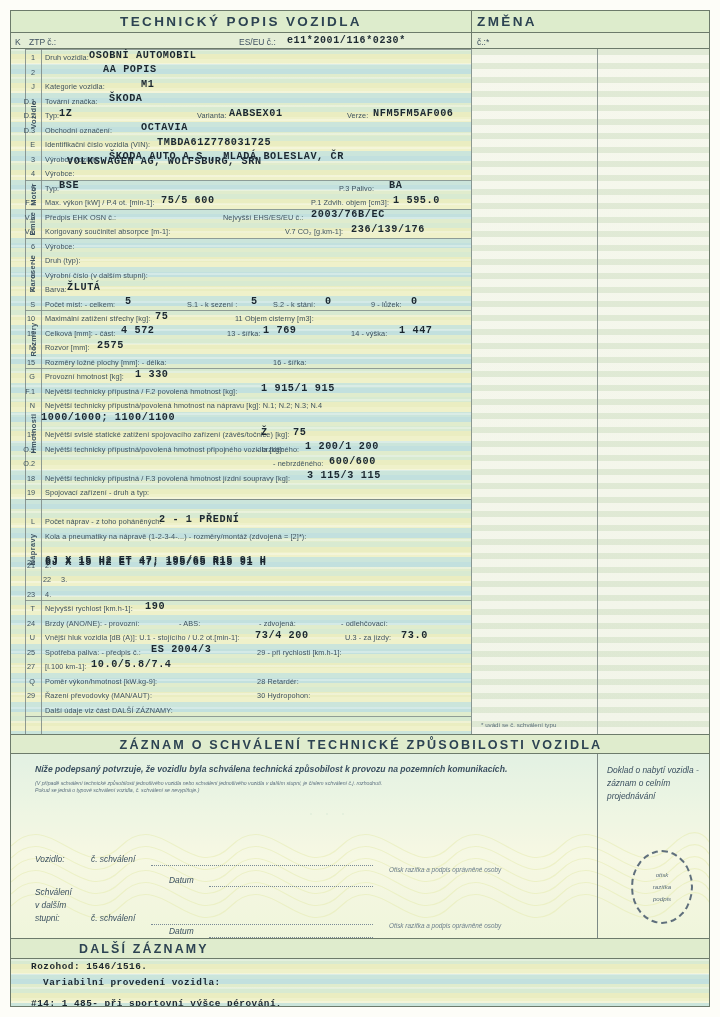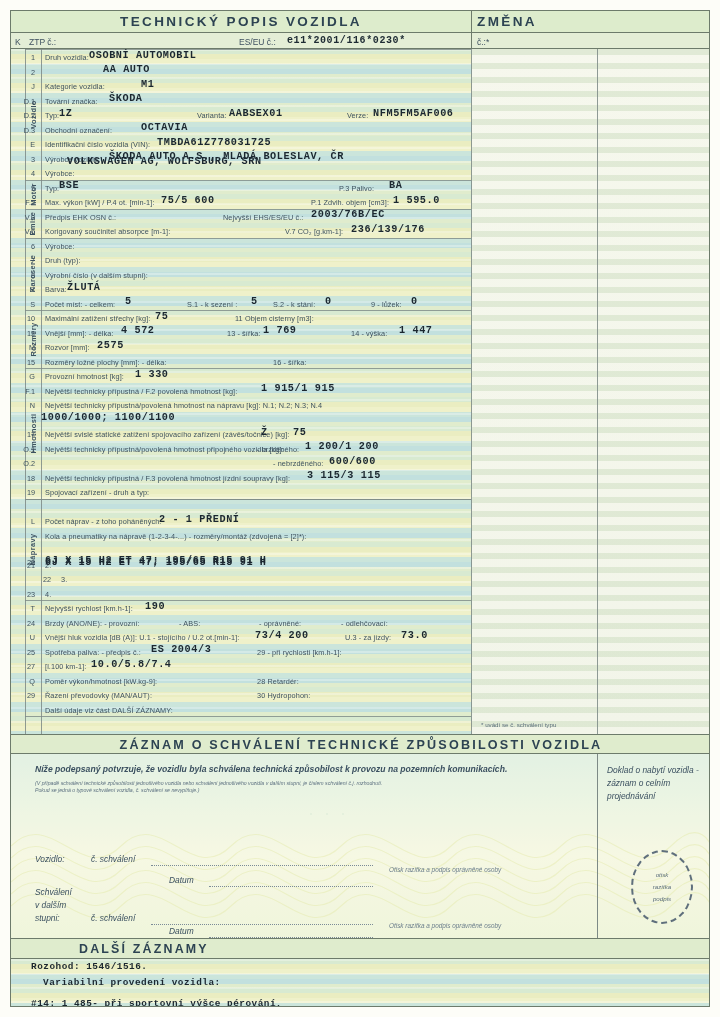--- a/index.html
+++ b/index.html
@@ -229,21 +229,21 @@
           <div class="hr" style="top: 667px;"></div>
         </div>
       <div id="rows">
           <div class="row" style="top: 0px;">
             <div class="num" style="left:-28px;width:22px">1</div>
             <div class="lab" style="left:4px">Druh vozidla:</div>
             <div class="val" style="left:48px;top:0.5px">OSOBNÍ AUTOMOBIL</div>
           </div>
           <div class="row" style="top: 14.5px;">
             <div class="num" style="left:-28px;width:22px">2</div>
-            <div class="val" style="left:62px;top:0.5px">AA AUTO</div>
+            <div class="val" style="left:62px;top:0.5px">AA POPIS</div>
           </div>
           <div class="row" style="top: 29px;">
             <div class="num" style="left:-28px;width:22px">J</div>
             <div class="lab" style="left:4px">Kategorie vozidla:</div>
             <div class="val" style="left:100px;top:0.5px">M1</div>
           </div>
           <div class="row" style="top: 43.5px;">
             <div class="num" style="left:-28px;width:22px">D.1</div>
             <div class="lab" style="left:4px">Tovární značka:</div>
             <div class="val" style="left:68px;top:0.5px">ŠKODA</div>
@@ -332,21 +332,21 @@
             <div class="val" style="left:370px">0</div>
           </div>
           <div class="row" style="top: 261px;">
             <div class="num" style="left:-28px;width:22px">10</div>
             <div class="lab" style="left:4px">Maximální zatížení střechy [kg]:</div>
             <div class="val" style="left:114px;top:0.5px">75</div>
             <div class="lab" style="left:194px">11 Objem cisterny [m3]:</div>
           </div>
           <div class="row" style="top: 275.5px; padding-left: 47px;">
             <div class="num" style="left:-28px;width:22px">12</div>
-            <div class="lab" style="left:4px">Vnější [mm]: - délka:</div>
+            <div class="lab" style="left:4px">Celková [mm]: - část:</div>
             <div class="val" style="left:80px;top:0.5px">4 572</div>
             <div class="lab" style="left:186px">13 - šířka:</div>
             <div class="val" style="left:222px">1 769</div>
             <div class="lab" style="left:310px">14 - výška:</div>
             <div class="val" style="left:358px">1 447</div>
           </div>
           <div class="row" style="top: 290px;">
             <div class="num" style="left:-28px;width:22px">M</div>
             <div class="lab" style="left:4px">Rozvor [mm]:</div>
             <div class="val" style="left:56px;top:0.5px">2575</div>
@@ -428,21 +428,21 @@
           </div>
           <div class="row" style="top: 551px;">
             <div class="num" style="left:-28px;width:22px">T</div>
             <div class="lab" style="left:4px">Nejvyšší rychlost [km.h-1]:</div>
             <div class="val" style="left:104px;top:0.5px">190</div>
           </div>
           <div class="row" style="top: 565.5px;">
             <div class="num" style="left:-28px;width:22px">24</div>
             <div class="lab" style="left:4px">Brzdy (ANO/NE): - provozní:</div>
             <div class="lab" style="left:138px">- ABS:</div>
-            <div class="lab" style="left:218px">- oprávněné:</div>
+            <div class="lab" style="left:218px">- zdvojená:</div>
             <div class="lab" style="left:300px">- odlehčovací:</div>
           </div>
           <div class="row" style="top: 580px;">
             <div class="num" style="left:-28px;width:22px">U</div>
             <div class="lab" style="left:4px">Vnější hluk vozidla [dB (A)]:  U.1 - stojícího / U.2 ot.[min-1]:</div>
             <div class="val" style="left:214px;top:0.5px">73/4 200</div>
             <div class="lab" style="left:304px">U.3 - za jízdy:</div>
             <div class="val" style="left:360px">73.0</div>
           </div>
           <div class="row" style="top: 594.5px;">

